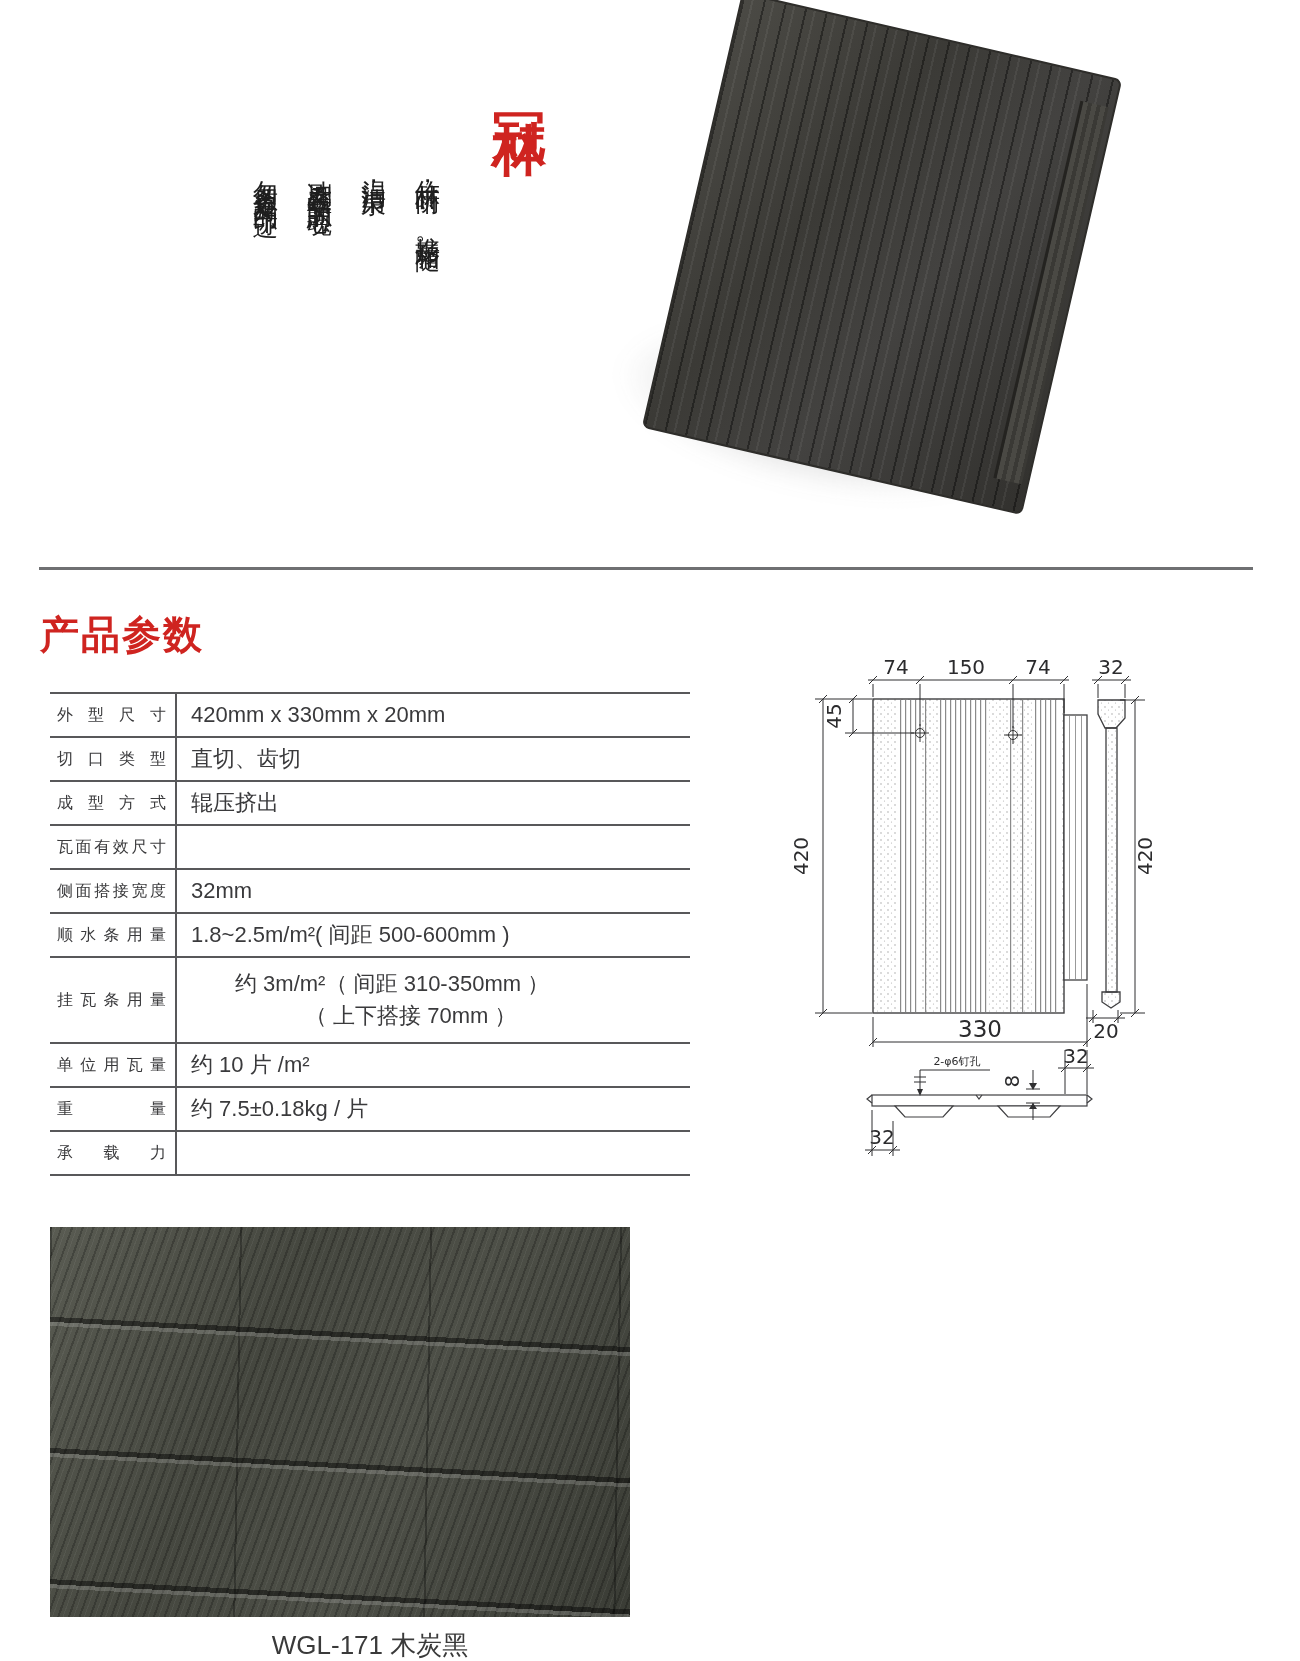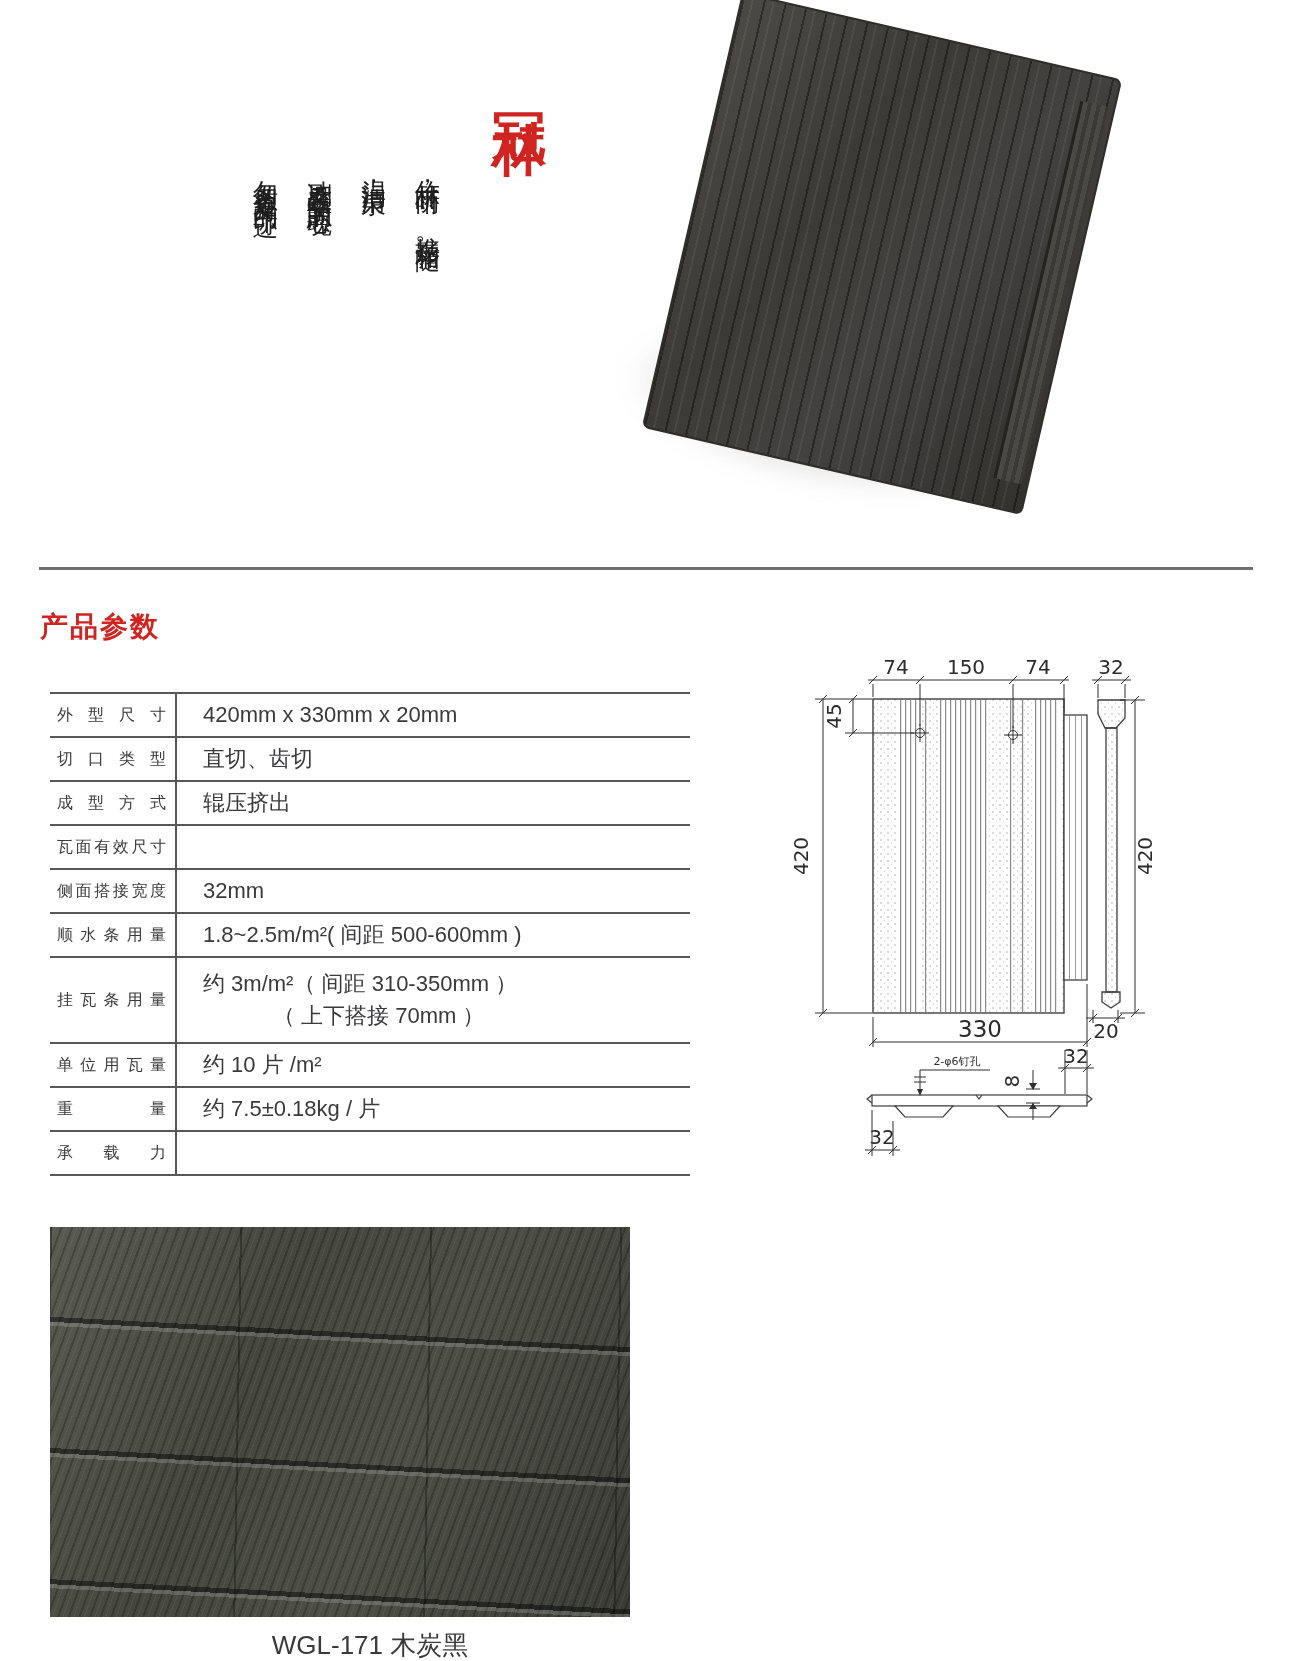--- a/index.html
+++ b/index.html
@@ -42,42 +42,42 @@
     position:absolute; right:5px; top:28px; bottom:28px; width:26px;
     border-left:3px solid #242320;
     background:repeating-linear-gradient(90deg,#4a4944 0 5px,#3a3935 5px 9px);
   }
   .top-divider {
     position:absolute; left:39px; top:567px; width:1214px; height:3px; background:#6f7072;
   }
   
   .section-title {
     position:absolute; left:40px; top:608px;
-    font-size:28px; font-weight:bold; color:#cf2420; letter-spacing:2px;font-family:Liberation Mono, monospace;
+    font-size:39px; font-weight:bold; color:#cf2420; letter-spacing:2px;font-family:Liberation Mono, monospace;
   }
   .spec-table {
     position:absolute; left:50px; top:692px; width:640px;
     border-top:2px solid #58585a;
   }
   .spec-row {
     display:grid; grid-template-columns:127px 1fr;
     border-bottom:2px solid #58585a; min-height:42px;
   }
-  .spec-row.tall { min-height:84px; }
+  .spec-row.tall { min-height:84px;gap:44px; }
   .spec-label {
     border-right:2px solid #58585a; display:flex; align-items:center;
     padding:0 9px 0 7px; box-sizing:border-box;
   }
   .spec-label .jl {
     width:100%; font-size:16px; color:#3a3a3c;
     text-align:justify; text-align-last:justify;
   }
   .spec-value {
     display:flex; flex-direction:column; justify-content:center;
-    padding-left:26px; font-size:22px; color:#3a3a3c; line-height:1.45;
+    padding-left:14px; font-size:22px; color:#3a3a3c; line-height:1.45;
   }
   .spec-value .line2 { padding-left:70px; }
   
   .drawing { position:absolute; left:760px; top:600px; }
   .drawing text {
     font-family:"DejaVu Sans","Liberation Sans",sans-serif;
     fill:#2b2b2d; font-size:20px;
   }
   .drawing text.dim-sm { font-size:11px; }
   .drawing text.dim-lg { font-size:23px; }

